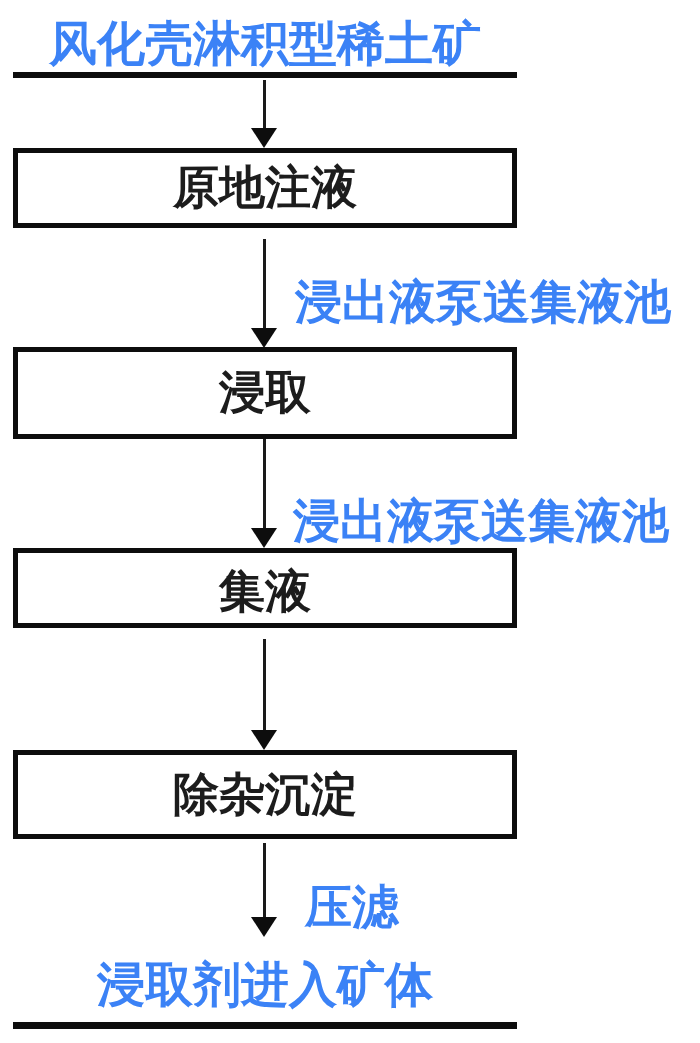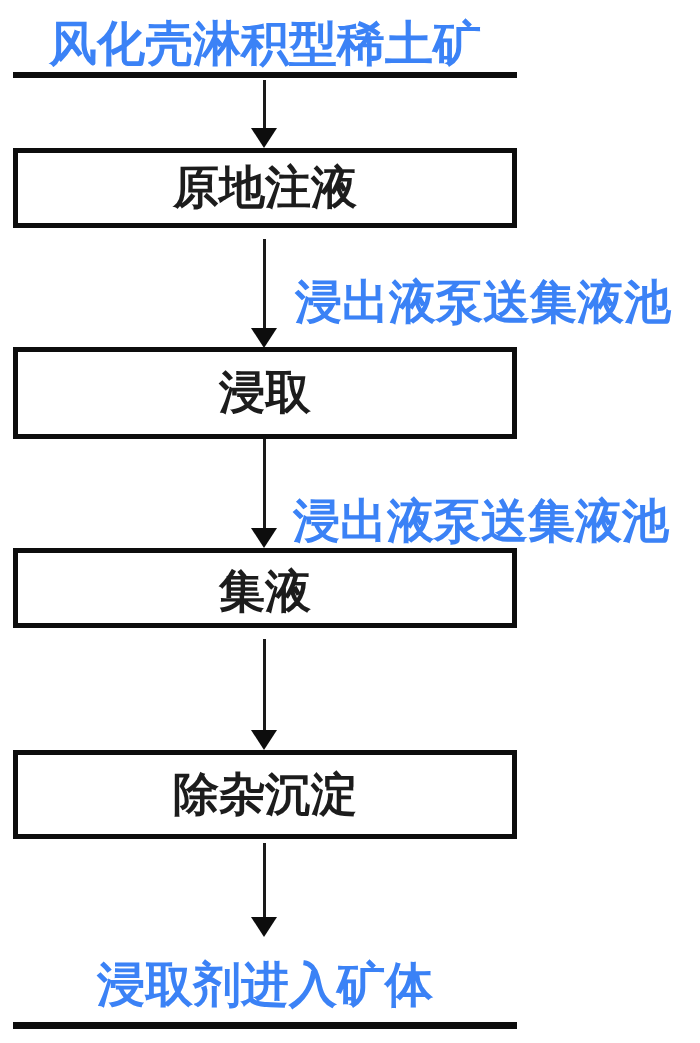--- a/index.html
+++ b/index.html
@@ -124,17 +124,18 @@
 
   <div class="stem stem-4"></div>
   <div class="head head-4"></div>
 
   <div class="pbox pbox-4">
     <span>除杂沉淀</span>
   </div>
 
   <div class="stem stem-5"></div>
   <div class="head head-5"></div>
+  <div class="txt flow-label flow-label-5">压滤</div>
 
   <div class="txt endpoint sink-label">浸取剂进入矿体</div>
   <div class="rule rule-bottom"></div>
 
 </div>
 
 </body></html>

